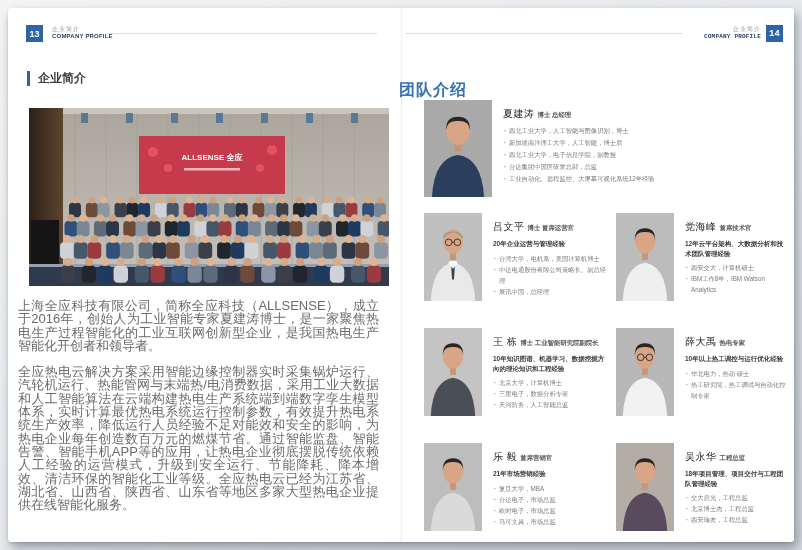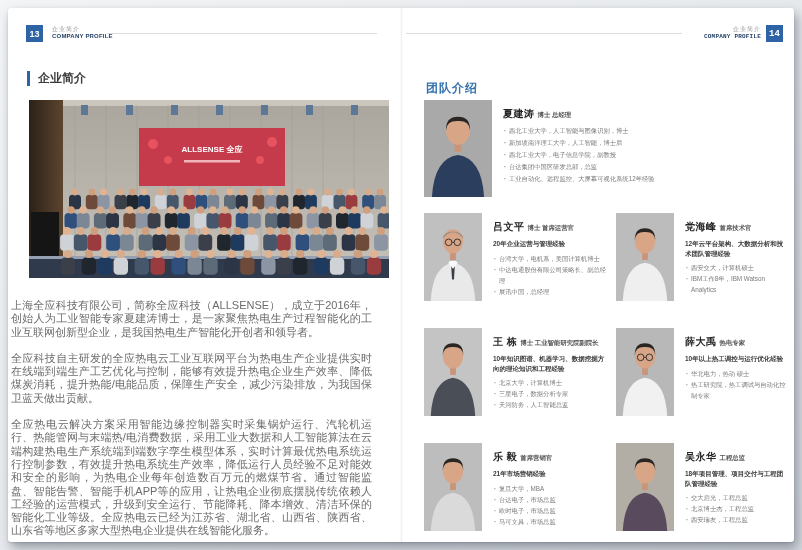--- a/index.html
+++ b/index.html
@@ -27,35 +27,35 @@
   .hdr-right .hdr-text{text-align:right;}
   .hdr-cn{font-size:6px;color:#9a9a9a;letter-spacing:1px;}
   .hdr-en{font-size:6px;font-weight:bold;color:#1e3a5f;letter-spacing:.2px;}
   .rule{position:absolute;top:25px;height:1px;background:#dcdcdc;}
   .rule-left{left:99px;width:270px;}
   .rule-right{left:398px;width:276px;}
 
   
   .title-left{position:absolute;left:19px;top:63px;border-left:3px solid #2e64a6;
     padding-left:8px;font-size:12px;font-weight:bold;color:#3c3c3c;line-height:15px;}
-  .photo{position:absolute;left:21px;top:92px;width:360px;height:178px;overflow:hidden;background:#7dd3fc;}
+  .photo{position:absolute;left:21px;top:100px;width:360px;height:178px;overflow:hidden;background:#7dd3fc;}
   .photo svg{display:block;}
-  .paras{position:absolute;left:3px;top:291px;width:361px;font-size:11px;color:#6b6b6b;
+  .paras{position:absolute;left:10px;top:291px;width:361px;font-size:13px;color:#6b6b6b;
     line-height:13.3px;text-align:justify;}
   .paras p{margin:0 0 13px 0;}
 
   
-  .title-right{position:absolute;left:418px;top:72px;font-size:12px;font-weight:bold;color:#3572b0;letter-spacing:1px;}
+  .title-right{position:absolute;left:391px;top:72px;font-size:16px;font-weight:bold;color:#3572b0;letter-spacing:1px;}
   .member{position:absolute;display:flex;gap:11px;}
   .m-photo{flex:0 0 58px;height:88px;background:#bfbfbf;overflow:hidden;}
   .m-photo svg{display:block;width:100%;height:100%;}
   .member.lead .m-photo{flex:0 0 68px;height:97px;}
   .m-info{flex:1;min-width:0;padding-top:3px;}
   .m-namerow{white-space:nowrap;}
-  .m-name{font-size:10px;font-weight:bold;color:#252525;letter-spacing:.5px;}
+  .m-name{font-size:10px;font-weight:normal;color:#252525;letter-spacing:.5px;}
   .m-suffix{font-size:6.4px;color:#555;font-weight:bold;margin-left:3px;}
   .m-exp{font-size:6.5px;font-weight:bold;color:#3a3a3a;margin-top:5px;line-height:9.5px;}
   .m-exp:empty{display:none;margin:0;}
   ul.m-bullets{list-style:none;margin:4px 0 0 0;padding:0;}
   ul.m-bullets li{font-size:6.3px;color:#7a7a7a;line-height:11px;padding-left:6px;position:relative;}
   ul.m-bullets li::before{content:"\00B7";position:absolute;left:1px;font-weight:bold;color:#8a8a8a;}
   .member.lead ul.m-bullets li{line-height:12px;}
 
   #m0{left:416px;top:92px;width:362px;}
   #m1{left:416px;top:205px;width:184px;}
@@ -309,21 +309,20 @@
           <rect x="321.9" y="157.4" width="14.4" height="17.3" rx="4.3" fill="#46566b"></rect>
           <circle cx="329.1" cy="154" r="4.1" fill="#cf9f7e"></circle>
           <rect x="337.8" y="157.4" width="14.4" height="17.3" rx="4.3" fill="#9a3b40"></rect>
           <circle cx="345.0" cy="154" r="4.1" fill="#e0b493"></circle>
         </g>
     </svg>
   </div>
 
   <div class="paras">
     <p>上海全应科技有限公司，简称全应科技（ALLSENSE），成立于2016年，创始人为工业智能专家夏建涛博士，是一家聚焦热电生产过程智能化的工业互联网创新型企业，是我国热电生产智能化开创者和领导者。</p>
-    <p>全应科技自主研发的全应热电云工业互联网平台为热电生产企业提供实时在线端到端生产工艺优化与控制，能够有效提升热电企业生产效率、降低煤炭消耗，提升热能/电能品质，保障生产安全，减少污染排放，为我国保卫蓝天做出贡献。</p>
     <p>全应热电云解决方案采用智能边缘控制器实时采集锅炉运行、汽轮机运行、热能管网与末端热/电消费数据，采用工业大数据和人工智能算法在云端构建热电生产系统端到端数字孪生模型体系，实时计算最优热电系统运行控制参数，有效提升热电系统生产效率，降低运行人员经验不足对能效和安全的影响，为热电企业每年创造数百万元的燃煤节省。通过智能监盘、智能告警、智能手机APP等的应用，让热电企业彻底摆脱传统依赖人工经验的运营模式，升级到安全运行、节能降耗、降本增效、清洁环保的智能化工业等级。全应热电云已经为江苏省、湖北省、山西省、陕西省、山东省等地区多家大型热电企业提供在线智能化服务。</p>
   </div>
 
   <div class="title-right">团队介绍</div>
 
   <div class="member lead" id="m0">
     <div class="m-photo" style="--shirt:#2c3e5e;--bg:#a9a9a9">
         <svg viewBox="0 0 60 90" preserveAspectRatio="none" xmlns="http://www.w3.org/2000/svg">
           <rect width="60" height="90" fill="#a9a9a9"></rect>
           <rect x="27" y="40" width="6" height="8" fill="#c99577"></rect>

